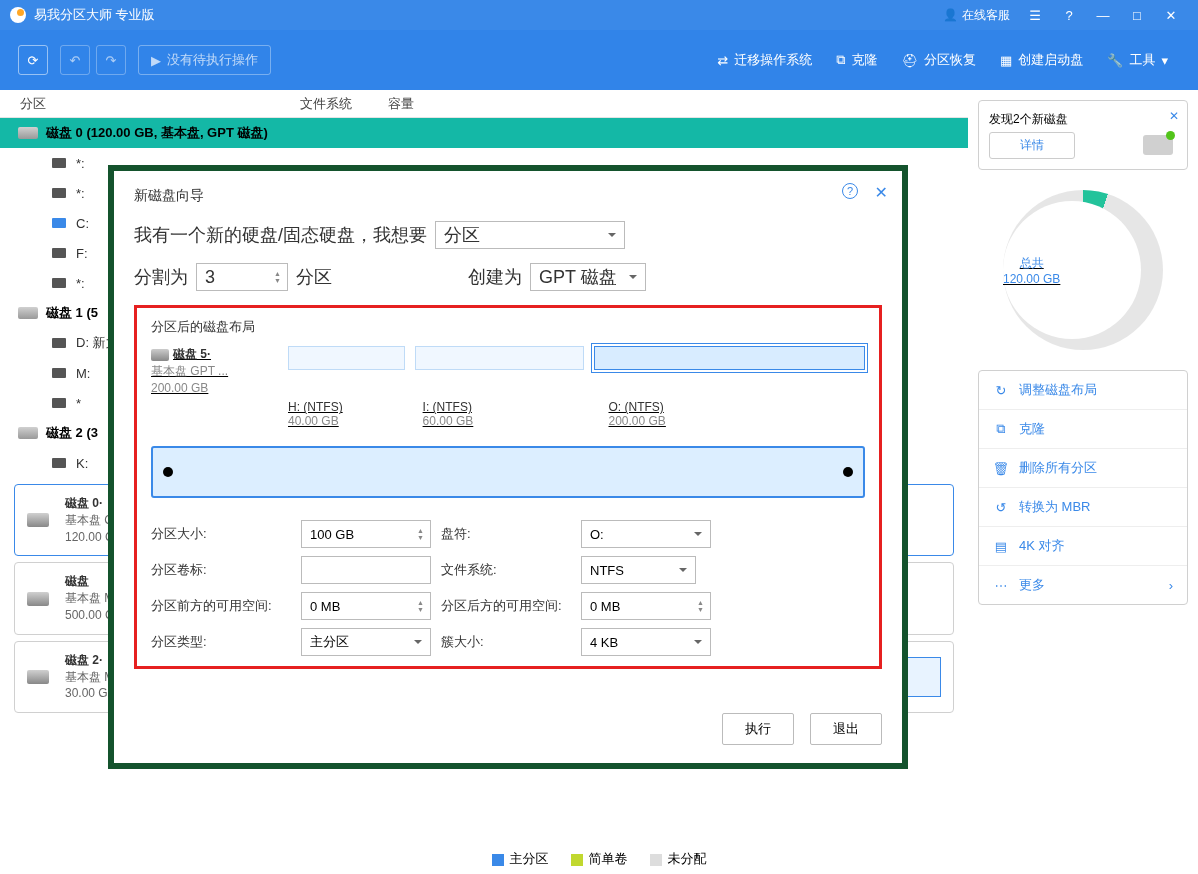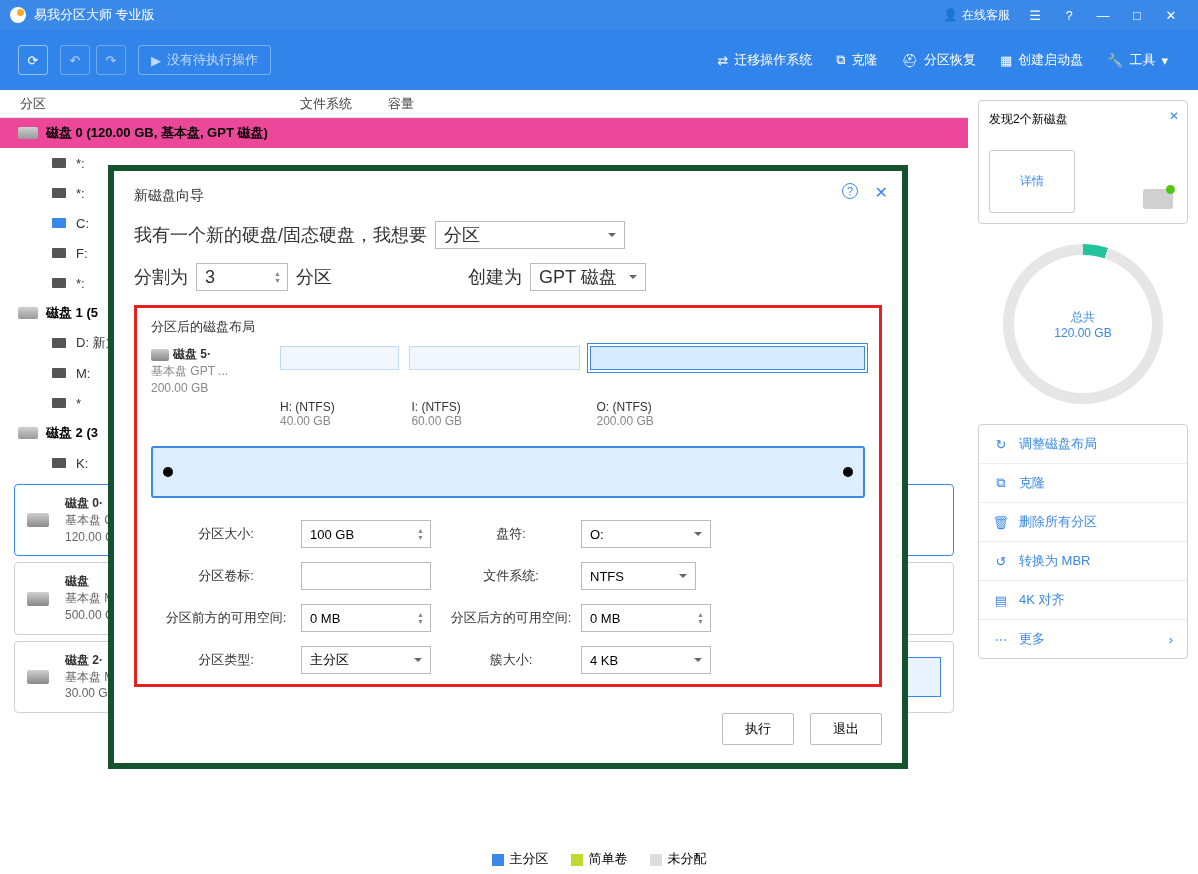--- a/index.html
+++ b/index.html
@@ -24,38 +24,38 @@
 .right-pane { width: 230px; padding: 10px; }
 
 .tbl-header { height: 28px; display: flex; align-items: center; border-bottom: 1px solid #e4e4e4; background: #fff; color: #444; font-size: 13px; }
 .th1 { width: 300px; padding-left: 20px; }
 .th2 { width: 88px; }
 .th3 { width: 250px; }
 .th4 { flex: 1; }
 
 .disk-row { height: 30px; display: flex; align-items: center; padding-left: 18px; font-size: 13px; }
 .disk-row .dicon { width: 20px; height: 12px; background: linear-gradient(#d0d0d0,#999); margin-right: 8px; border-radius: 2px; }
-.disk-row.header { background: #ec4899; font-weight: bold; }
+.disk-row.header { background: #14b8a6; font-weight: bold; }
 .part-row { height: 30px; display: flex; align-items: center; padding-left: 52px; font-size: 13px; color: #333; }
 .part-row .picon { width: 14px; height: 10px; background: #555; margin-right: 10px; border-radius: 1px; }
 
 .disk-card { border: 1px solid #d0d0d0; border-radius: 4px; margin: 6px 14px; padding: 10px 12px; display: flex; gap: 16px; align-items: center; }
 .disk-card .meta { width: 100px; font-size: 12px; color: #666; line-height: 1.4; }
 .disk-card .meta .nm { color: #333; font-weight: bold; }
 .disk-card .bar { flex: 1; height: 40px; border: 1px solid #3a89e8; background: #e8f3ff; display: flex; flex-direction: column; justify-content: center; padding: 0 10px; font-size: 12px; color: #666; }
 .disk-card .dicon2 { width: 22px; height: 14px; background: linear-gradient(#d0d0d0,#888); border-radius: 2px; }
 
 .right-notify { border: 1px solid #d0d0d0; border-radius: 4px; padding: 10px; font-size: 12px; position: relative; }
 .right-notify .close { position: absolute; right: 8px; top: 8px; cursor: pointer; color: #3a89e8; }
-.right-notify .detbtn { border: 1px solid #ccc; border-radius: 3px; padding: 22px 30px; margin-top: 22px; cursor: pointer; text-align: center; display: inline-block; color: #3a89e8; }
+.right-notify .detbtn { border: 1px solid #ccc; border-radius: 3px; padding: 4px 30px; margin-top: 4px; cursor: pointer; text-align: center; display: inline-block; color: #3a89e8; }
 .right-notify .dskicon { position: absolute; right: 14px; bottom: 14px; width: 30px; height: 20px; background: #d0d0d0; border-radius: 3px; }
 .right-notify .dskicon::after { content: ''; position: absolute; right: -2px; top: -4px; width: 9px; height: 9px; background: #52c41a; border-radius: 50%; }
 
 .right-chart { margin-top: 20px; display: flex; justify-content: center; }
-.ring { width: 160px; height: 160px; border-radius: 50%; background: conic-gradient(#23c39b 0 18deg, #e6e6e6 18deg 360deg); display: flex; align-items: center; justify-content: center; position: relative; }
+.ring { width: 160px; height: 160px; border-radius: 50%; background: conic-gradient(#23c39b 0 18deg, #e6e6e6 18deg 360deg); display: flex; align-items: center; justify-content: flex-start; position: relative; text-decoration: underline; }
 .ring::before { content: ''; width: 138px; height: 138px; background: #fff; border-radius: 50%; position: absolute; }
 .ring .rtext { position: relative; text-align: center; font-size: 12px; color: #3a89e8; }
 
 .right-actions { margin-top: 20px; border: 1px solid #d0d0d0; border-radius: 4px; }
 .ract { display: flex; align-items: center; gap: 10px; padding: 10px 14px; color: #3a89e8; border-bottom: 1px solid #eee; cursor: pointer; font-size: 13px; }
 .ract:last-child { border-bottom: none; }
 .ract .aicon { width: 16px; height: 16px; display: flex; align-items: center; justify-content: center; }
 
 .legend { height: 30px; display: flex; align-items: center; justify-content: center; gap: 22px; font-size: 13px; position: absolute; bottom: 0; left: 0; right: 0; }
 .legend .sq { width: 12px; height: 12px; display: inline-block; margin-right: 6px; vertical-align: middle; }
@@ -68,35 +68,35 @@
 
 .mrow { display: flex; align-items: center; gap: 8px; margin-bottom: 14px; font-size: 18px; color: #333; }
 .select { border: 1px solid #bbb; height: 28px; padding: 0 8px; display: flex; align-items: center; position: relative; min-width: 90px; background: #fff; cursor: pointer; }
 .select::after { content: ''; position: absolute; right: 8px; top: 11px; border: 4px solid transparent; border-top-color: #666; }
 .spinner { border: 1px solid #bbb; height: 28px; width: 92px; padding: 0 8px; display: flex; align-items: center; position: relative; }
 .spinner::after { content: '▲\A▼'; white-space: pre; font-size: 7px; line-height: 7px; color: #888; position: absolute; right: 6px; top: 6px; }
 .input { border: 1px solid #bbb; height: 28px; width: 130px; padding: 0 8px; display: flex; align-items: center; }
 
 .redbox { border: 3px solid #e62020; padding: 10px 14px; }
 .layout-label { margin-bottom: 10px; color: #333; }
-.layout-row { display: flex; gap: 24px; margin-bottom: 18px; }
+.layout-row { display: flex; gap: 32px; margin-bottom: 18px; text-decoration: underline; }
 .lay-disk { width: 105px; font-size: 12px; color: #888; line-height: 1.4; }
 .lay-disk .dicon { display: inline-block; width: 18px; height: 12px; background: linear-gradient(#ccc,#888); border-radius: 2px; margin-right: 4px; vertical-align: middle; }
 .lay-disk .nm { color: #333; font-weight: bold; }
 .lay-parts { flex: 1; display: flex; gap: 10px; }
 .lay-part { border: 1px solid #bfdbf7; background: #f0f7ff; font-size: 12px; color: #888; padding: 0 6px; line-height: 1.3; }
 .lay-part.sel { border-color: #3a89e8; background: #d8ecff; position: relative; }
 .lay-part.sel::before { content: ''; position: absolute; inset: -4px; border: 1px solid #3a89e8; pointer-events: none; }
 
 .slider { border: 2px solid #3a89e8; background: #dceeff; height: 52px; border-radius: 3px; position: relative; margin-bottom: 22px; }
 .slider .handle { width: 10px; height: 10px; background: #000; border-radius: 50%; position: absolute; top: 50%; transform: translateY(-50%); }
 .slider .handle.l { left: 10px; }
 .slider .handle.r { right: 10px; }
 
-.form-grid { display: grid; grid-template-columns: 150px 140px 140px 140px; row-gap: 14px; align-items: center; text-align: center; }
+.form-grid { display: grid; grid-template-columns: 150px 140px 140px 140px; row-gap: 8px; align-items: center; }
 .form-grid .lbl { color: #333; font-size: 13px; }
 
 .mbtns { position: absolute; right: 20px; bottom: 18px; display: flex; gap: 16px; justify-content: flex-end; }
 .mbtn { border: 1px solid #bbb; padding: 6px 22px; cursor: pointer; border-radius: 2px; font-size: 13px; background: #fff; }
 </style>
 </head>
 <body>
 
 <div class="titlebar">
   <div class="logo"></div>

